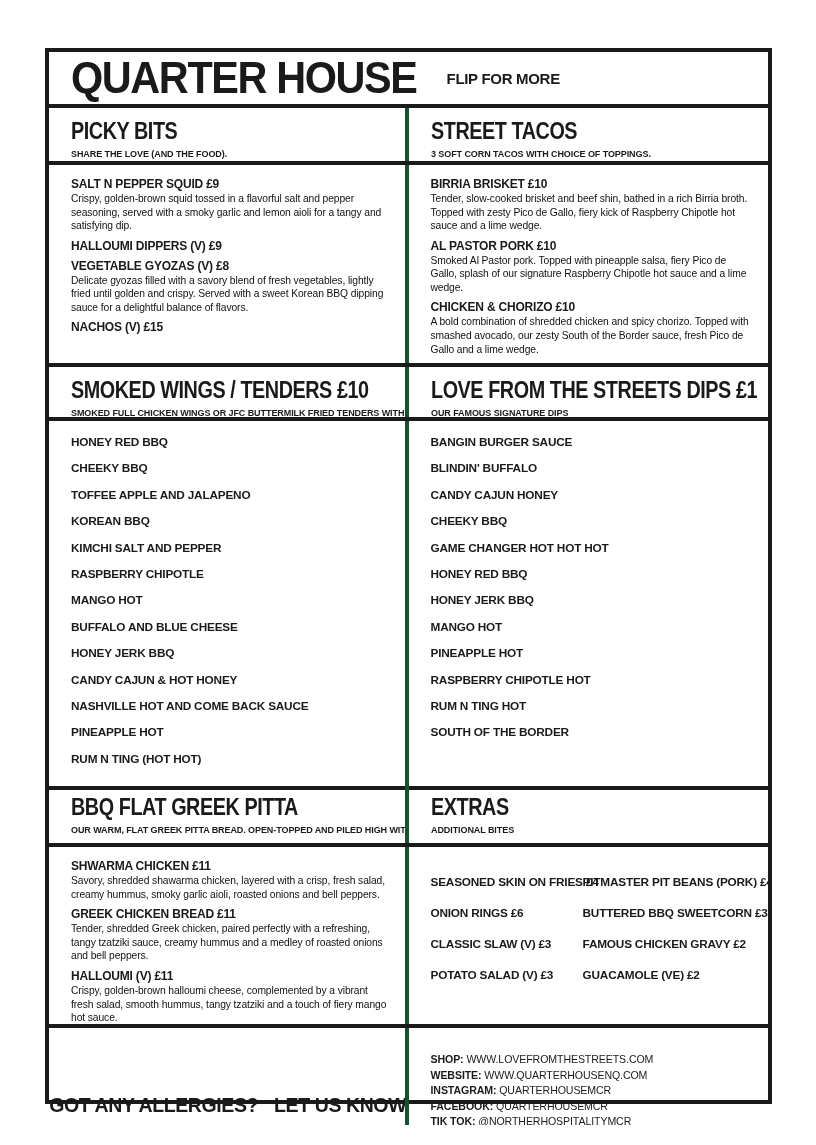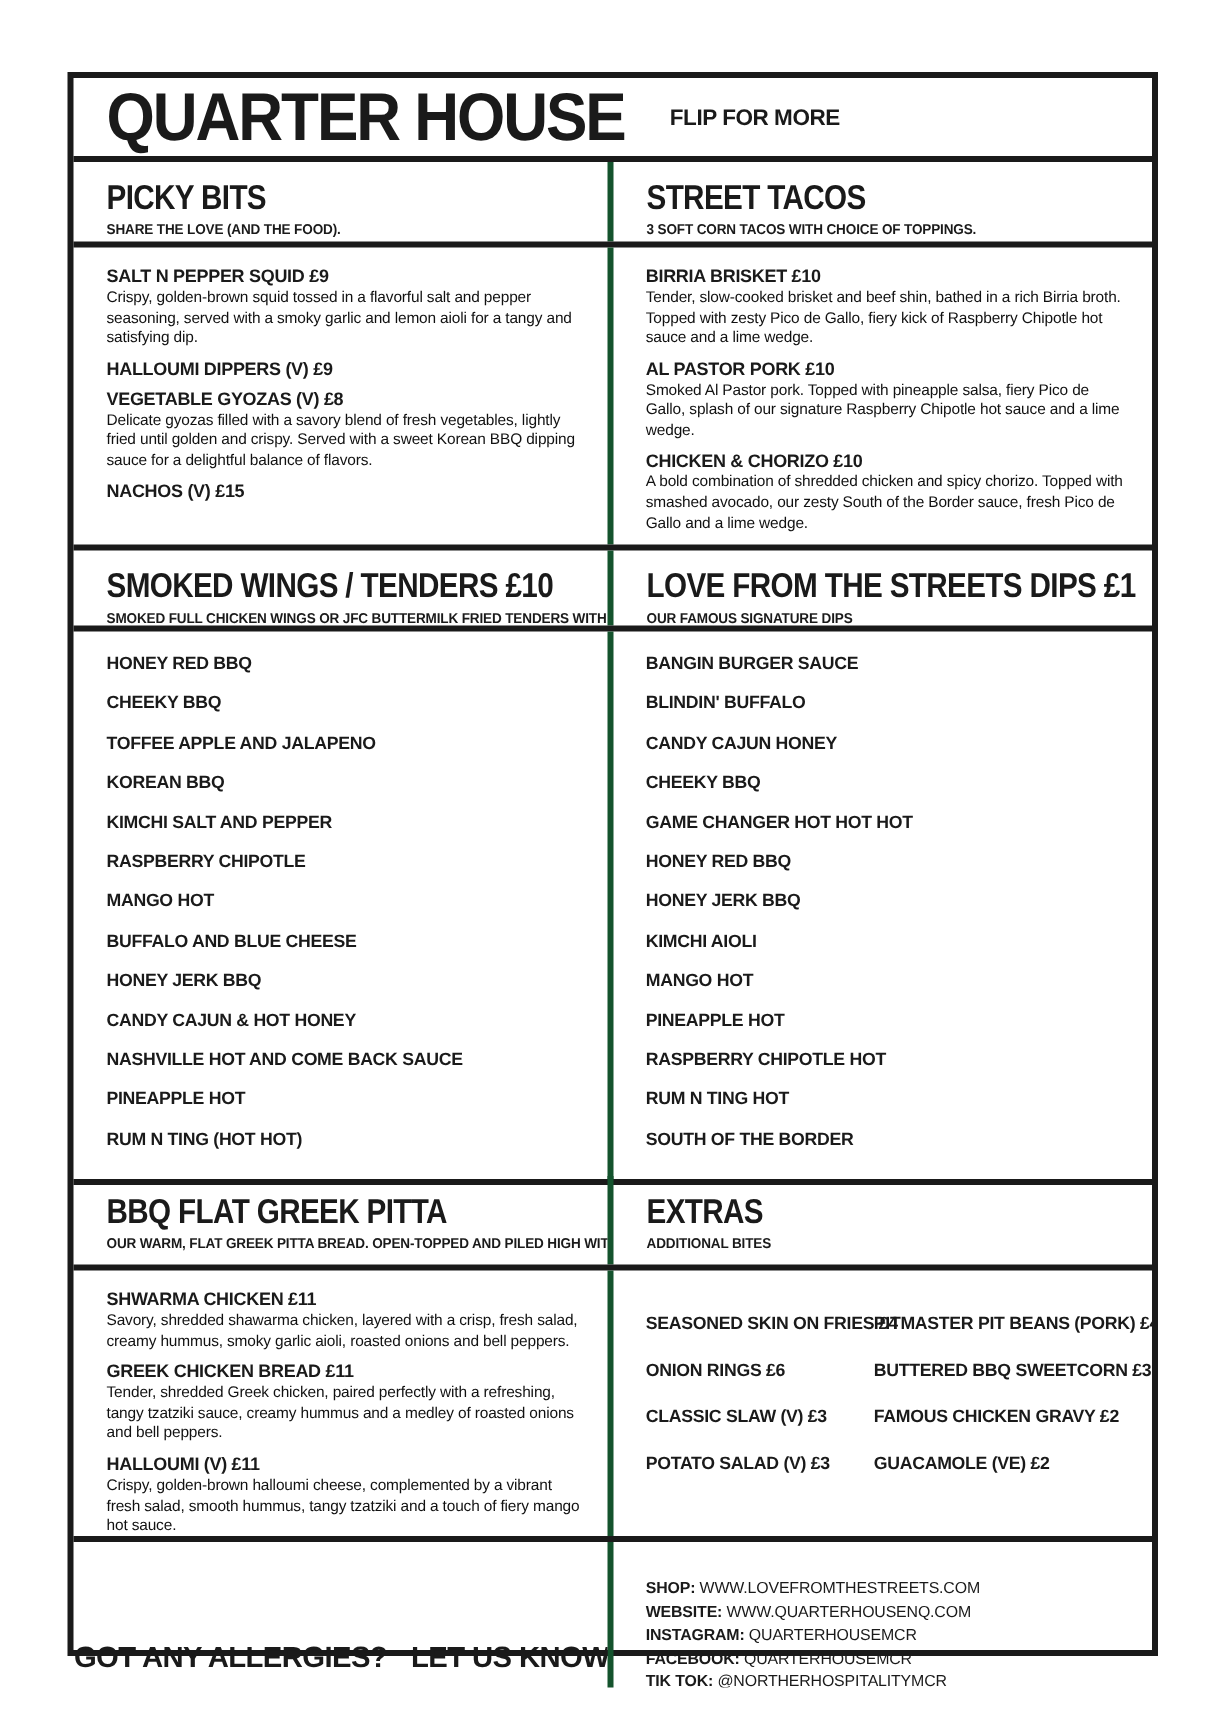--- a/index.html
+++ b/index.html
@@ -257,21 +257,20 @@
         <div class="pitem">CANDY CAJUN HONEY</div>
 
         <div class="pitem">CHEEKY BBQ</div>
 
         <div class="pitem">GAME CHANGER HOT HOT HOT</div>
 
         <div class="pitem">HONEY RED BBQ</div>
 
         <div class="pitem">HONEY JERK BBQ</div>
 
-        <div class="pitem">KIMCHI AIOLI</div>
 
         <div class="pitem">MANGO HOT</div>
 
         <div class="pitem">PINEAPPLE HOT</div>
 
         <div class="pitem">RASPBERRY CHIPOTLE HOT</div>
 
         <div class="pitem">RUM N TING HOT</div>
 
         <div class="pitem">SOUTH OF THE BORDER</div>

